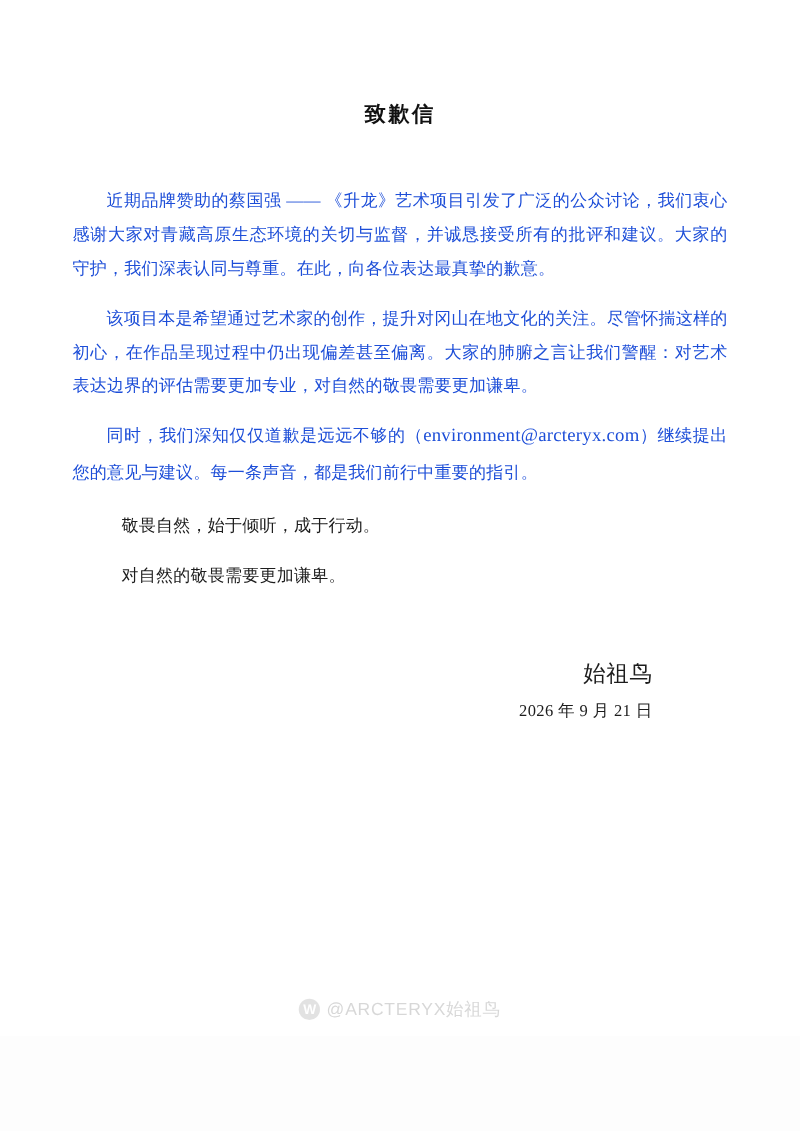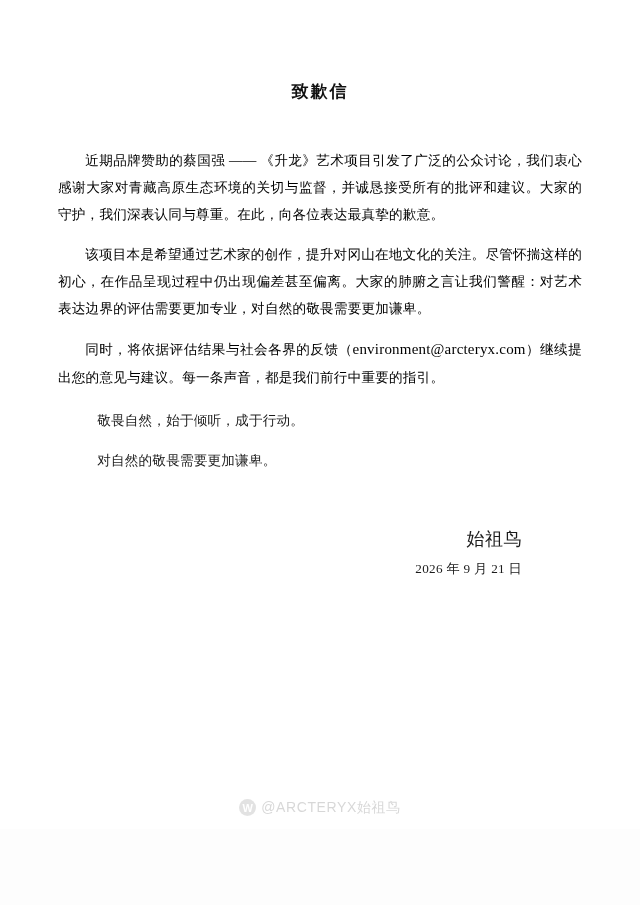--- a/index.html
+++ b/index.html
@@ -44,21 +44,21 @@
     padding: 0 58px;
     margin-top: 44px;
   }
   p.para {
     font-size: 13.6px;
     line-height: 2.0;
     margin: 0 0 12px 0;
     text-align: justify;
     text-justify: inter-ideograph;
     text-indent: 2em;
-    color: #000000;
+    color: #1d4ed8;
     letter-spacing: 0.2px;
   }
   .closing {
     margin-top: 16px;
   }
   .closing p {
     font-size: 13.6px;
     line-height: 2.0;
     margin: 12px;
     text-indent: 2em;
@@ -131,21 +131,21 @@
 
     <h1 class="doc-title">致歉信</h1>
 
     <div class="body-area">
 
       <p class="para">近期品牌赞助的蔡国强 —— 《升龙》艺术项目引发了广泛的公众讨论，我们衷心感谢大家对青藏高原生态环境的关切与监督，并诚恳接受所有的批评和建议。大家的守护，我们深表认同与尊重。在此，向各位表达最真挚的歉意。</p>
 
       <p class="para">该项目本是希望通过艺术家的创作，提升对冈山在地文化的关注。尽管怀揣这样的初心，在作品呈现过程中仍出现偏差甚至偏离。大家的肺腑之言让我们警醒：对艺术表达边界的评估需要更加专业，对自然的敬畏需要更加谦卑。</p>
 
 
-      <p class="para"><span>同时，将依据评估结果与社会各界的反馈（</span><span class="mono">environment@arcteryx.com</span><span>）继续提出您的意见与建议。每一条声音，都是我们前行中重要的指引。</span></p>
+      <p class="para"><span>同时，我们深知仅仅道歉是远远不够的（</span><span class="mono">environment@arcteryx.com</span><span>）继续提出您的意见与建议。每一条声音，都是我们前行中重要的指引。</span></p>
 
       <div class="closing">
         <p>敬畏自然，始于倾听，成于行动。</p>
         <p>对自然的敬畏需要更加谦卑。</p>
       </div>
 
       <div class="signature">
         <div class="sig-name">始祖鸟</div>
         <div class="sig-date">2026 年 9 月 21 日</div>
       </div>

